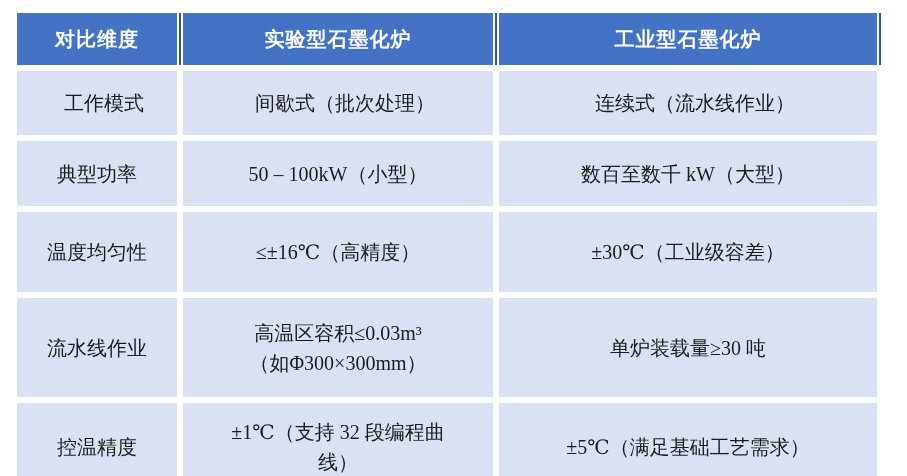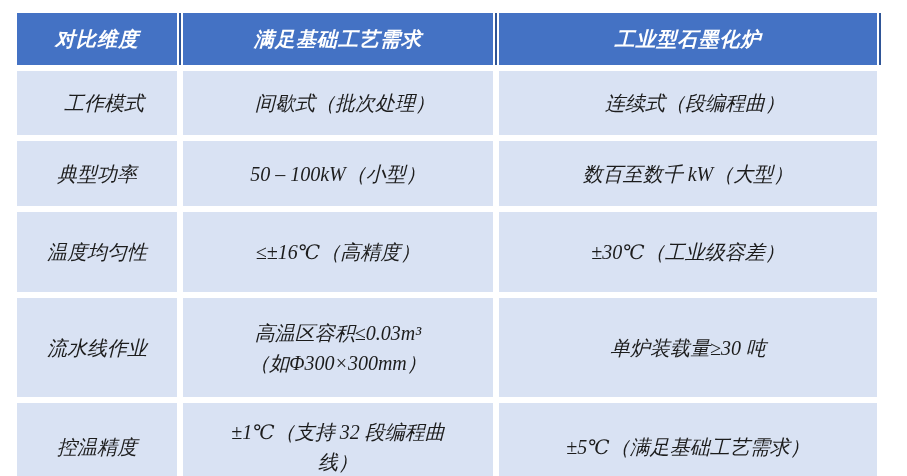--- a/index.html
+++ b/index.html
@@ -7,21 +7,20 @@
     padding: 0;
     background: #FFFFFF;
     font-family: "Liberation Serif", "DejaVu Serif", serif;
   }
   .canvas {
     position: relative;
     width: 907px;
     height: 476px;
     background: #FFFFFF;
     overflow: hidden;
-    font-style: italic;
   }
   .table-wrap {
     position: absolute;
     top: 7px;
     left: 11px;
   }
   table.compare-table {
     border-collapse: separate;
     border-spacing: 6px;
     table-layout: fixed;
@@ -72,29 +71,29 @@
   <div class="table-wrap">
     <table class="compare-table">
       <colgroup>
         <col style="width:160px">
         <col style="width:310px">
         <col style="width:378px">
       </colgroup>
       <thead>
         <tr>
           <th>对比维度</th>
-          <th>满足基础工艺需求</th>
+          <th>实验型石墨化炉</th>
           <th>工业型石墨化炉</th>
         </tr>
       </thead>
       <tbody>
         <tr>
           <td>工作模式</td>
           <td>间歇式（批次处理）</td>
-          <td>连续式（段编程曲）</td>
+          <td>连续式（流水线作业）</td>
         </tr>
         <tr>
           <td>典型功率</td>
           <td>50 – 100kW（小型）</td>
           <td>数百至数千 kW（大型）</td>
         </tr>
         <tr>
           <td>温度均匀性</td>
           <td>≤±16℃（高精度）</td>
           <td>±30℃（工业级容差）</td>

